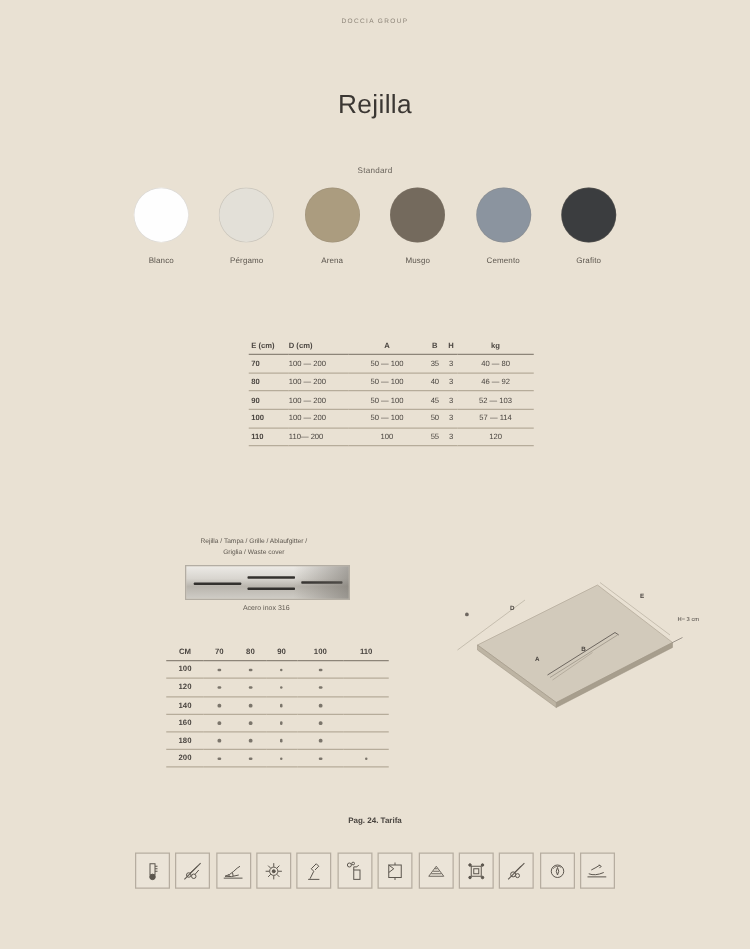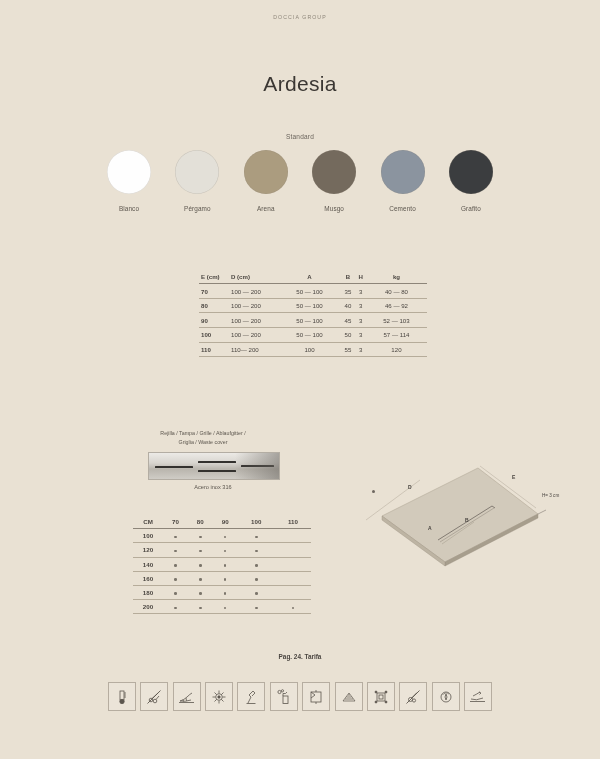--- a/index.html
+++ b/index.html
@@ -268,21 +268,21 @@
     letter-spacing: 0.8px;
   }
 </style>
 </head>
 <body>
 
 <div class="page">
 
   <div class="brand-header">DOCCIA GROUP</div>
 
-  <div class="title">Ardesia</div>
+  <div class="title">Rejilla</div>
 
   <div class="standard-label">Standard</div>
 
   <div class="swatch-row">
     <div class="swatch">
       <div class="swatch-dot" style="background: rgb(254, 254, 254);"></div>
       <div class="swatch-name">Blanco</div>
     </div>
     <div class="swatch">
       <div class="swatch-dot" style="background: rgb(227, 224, 216);"></div>

